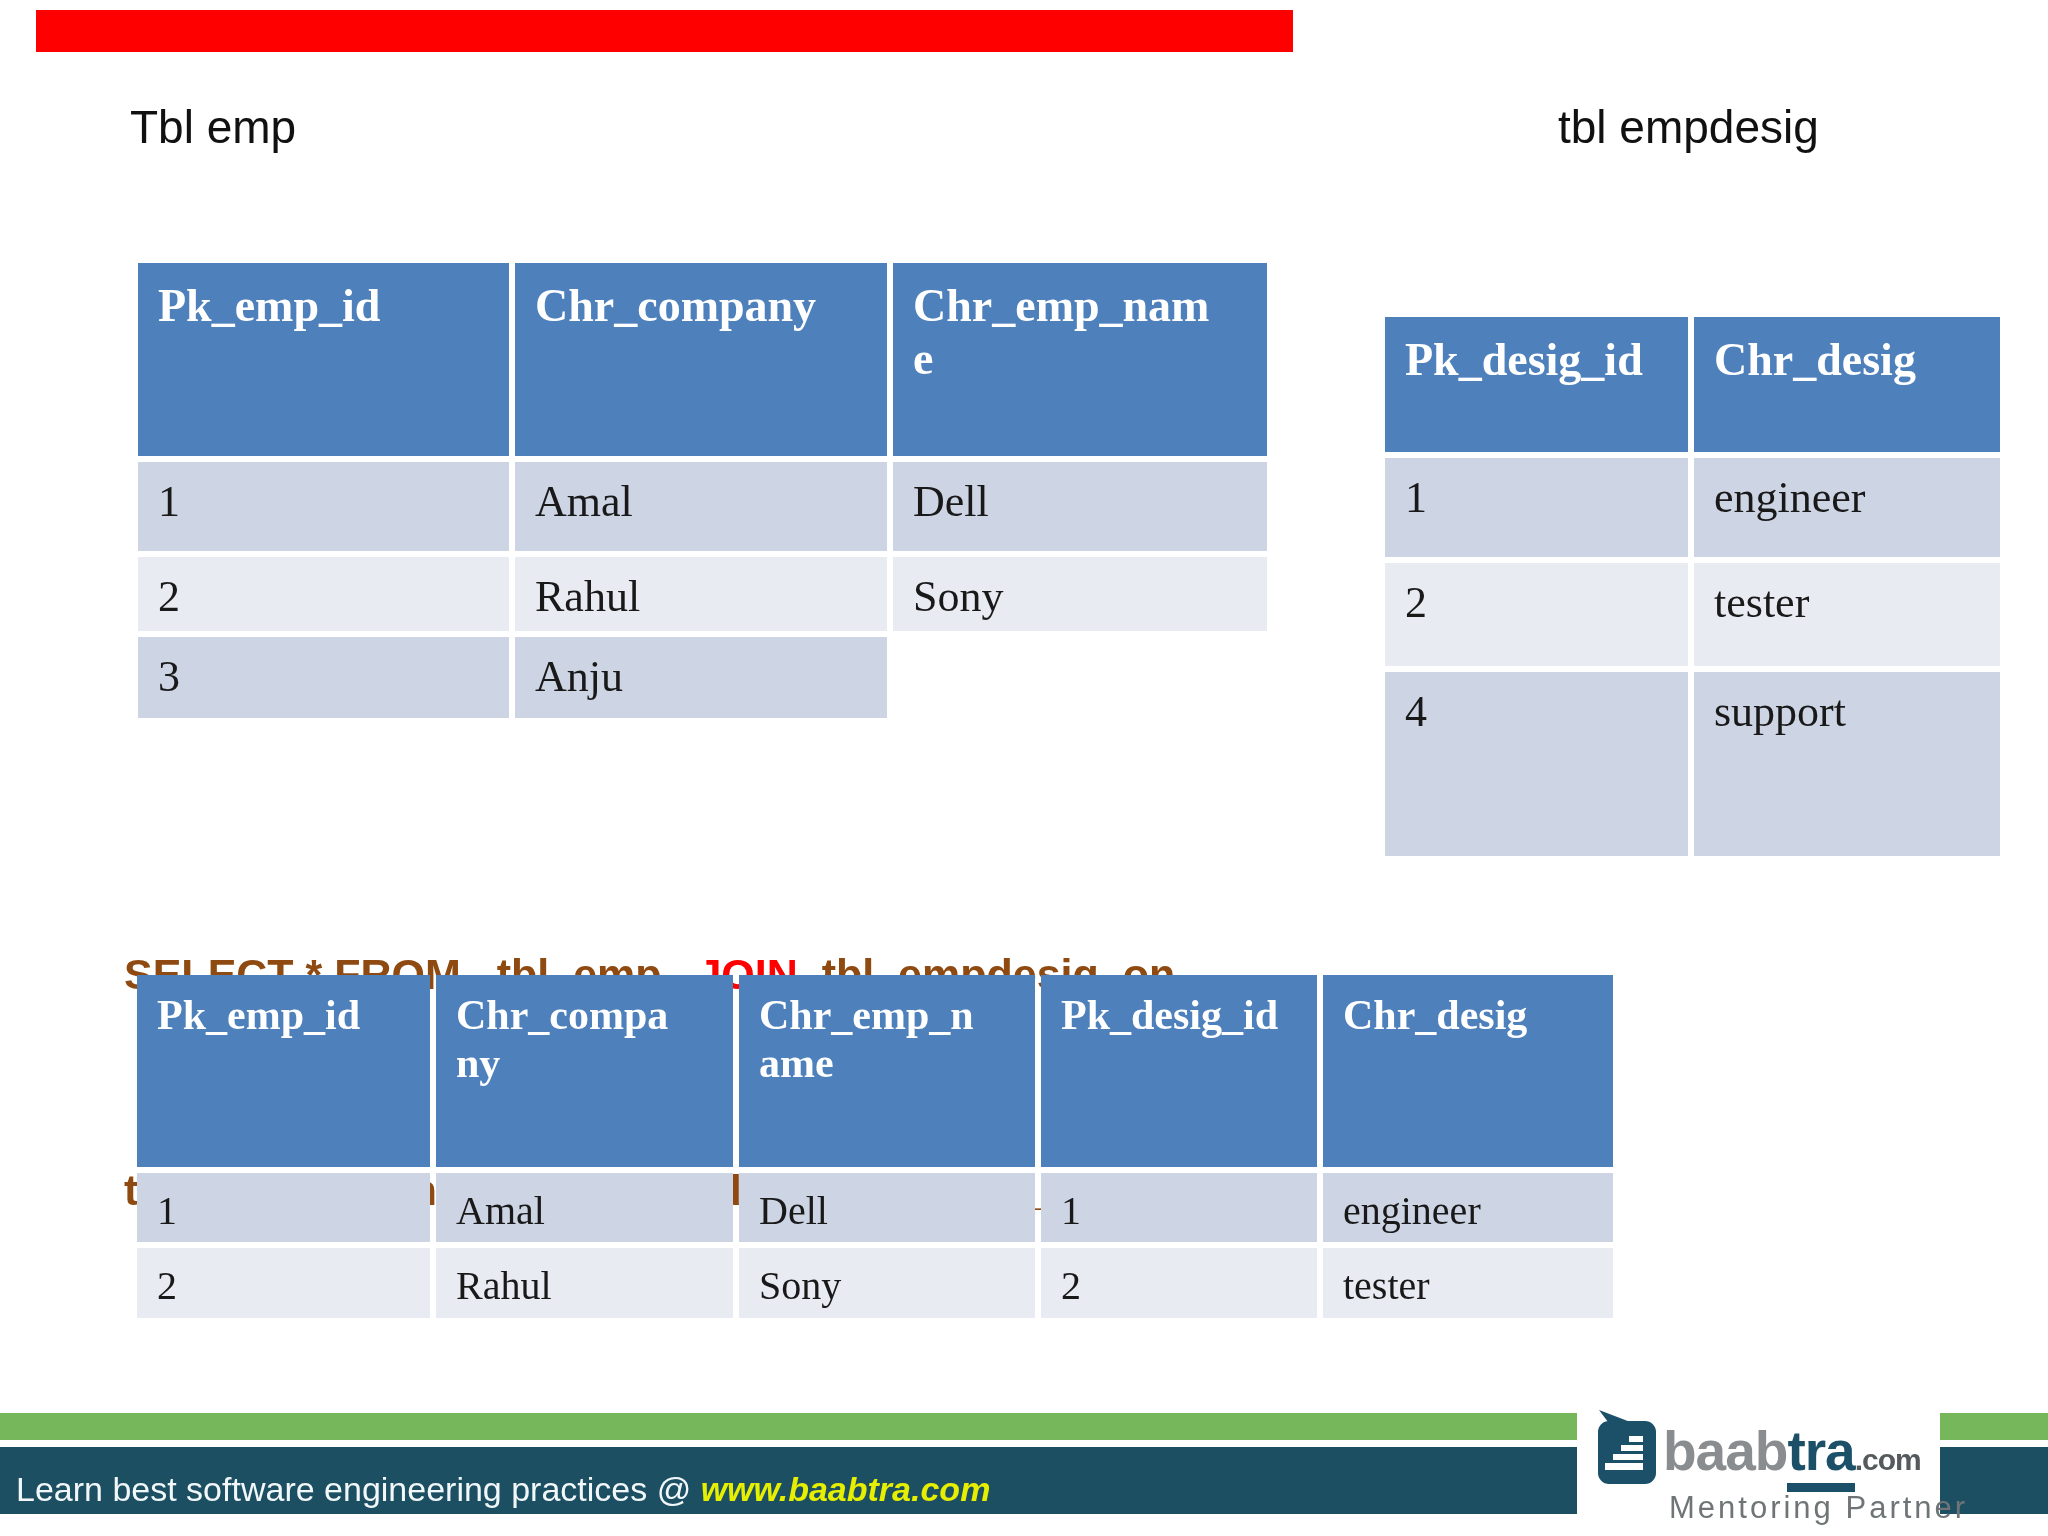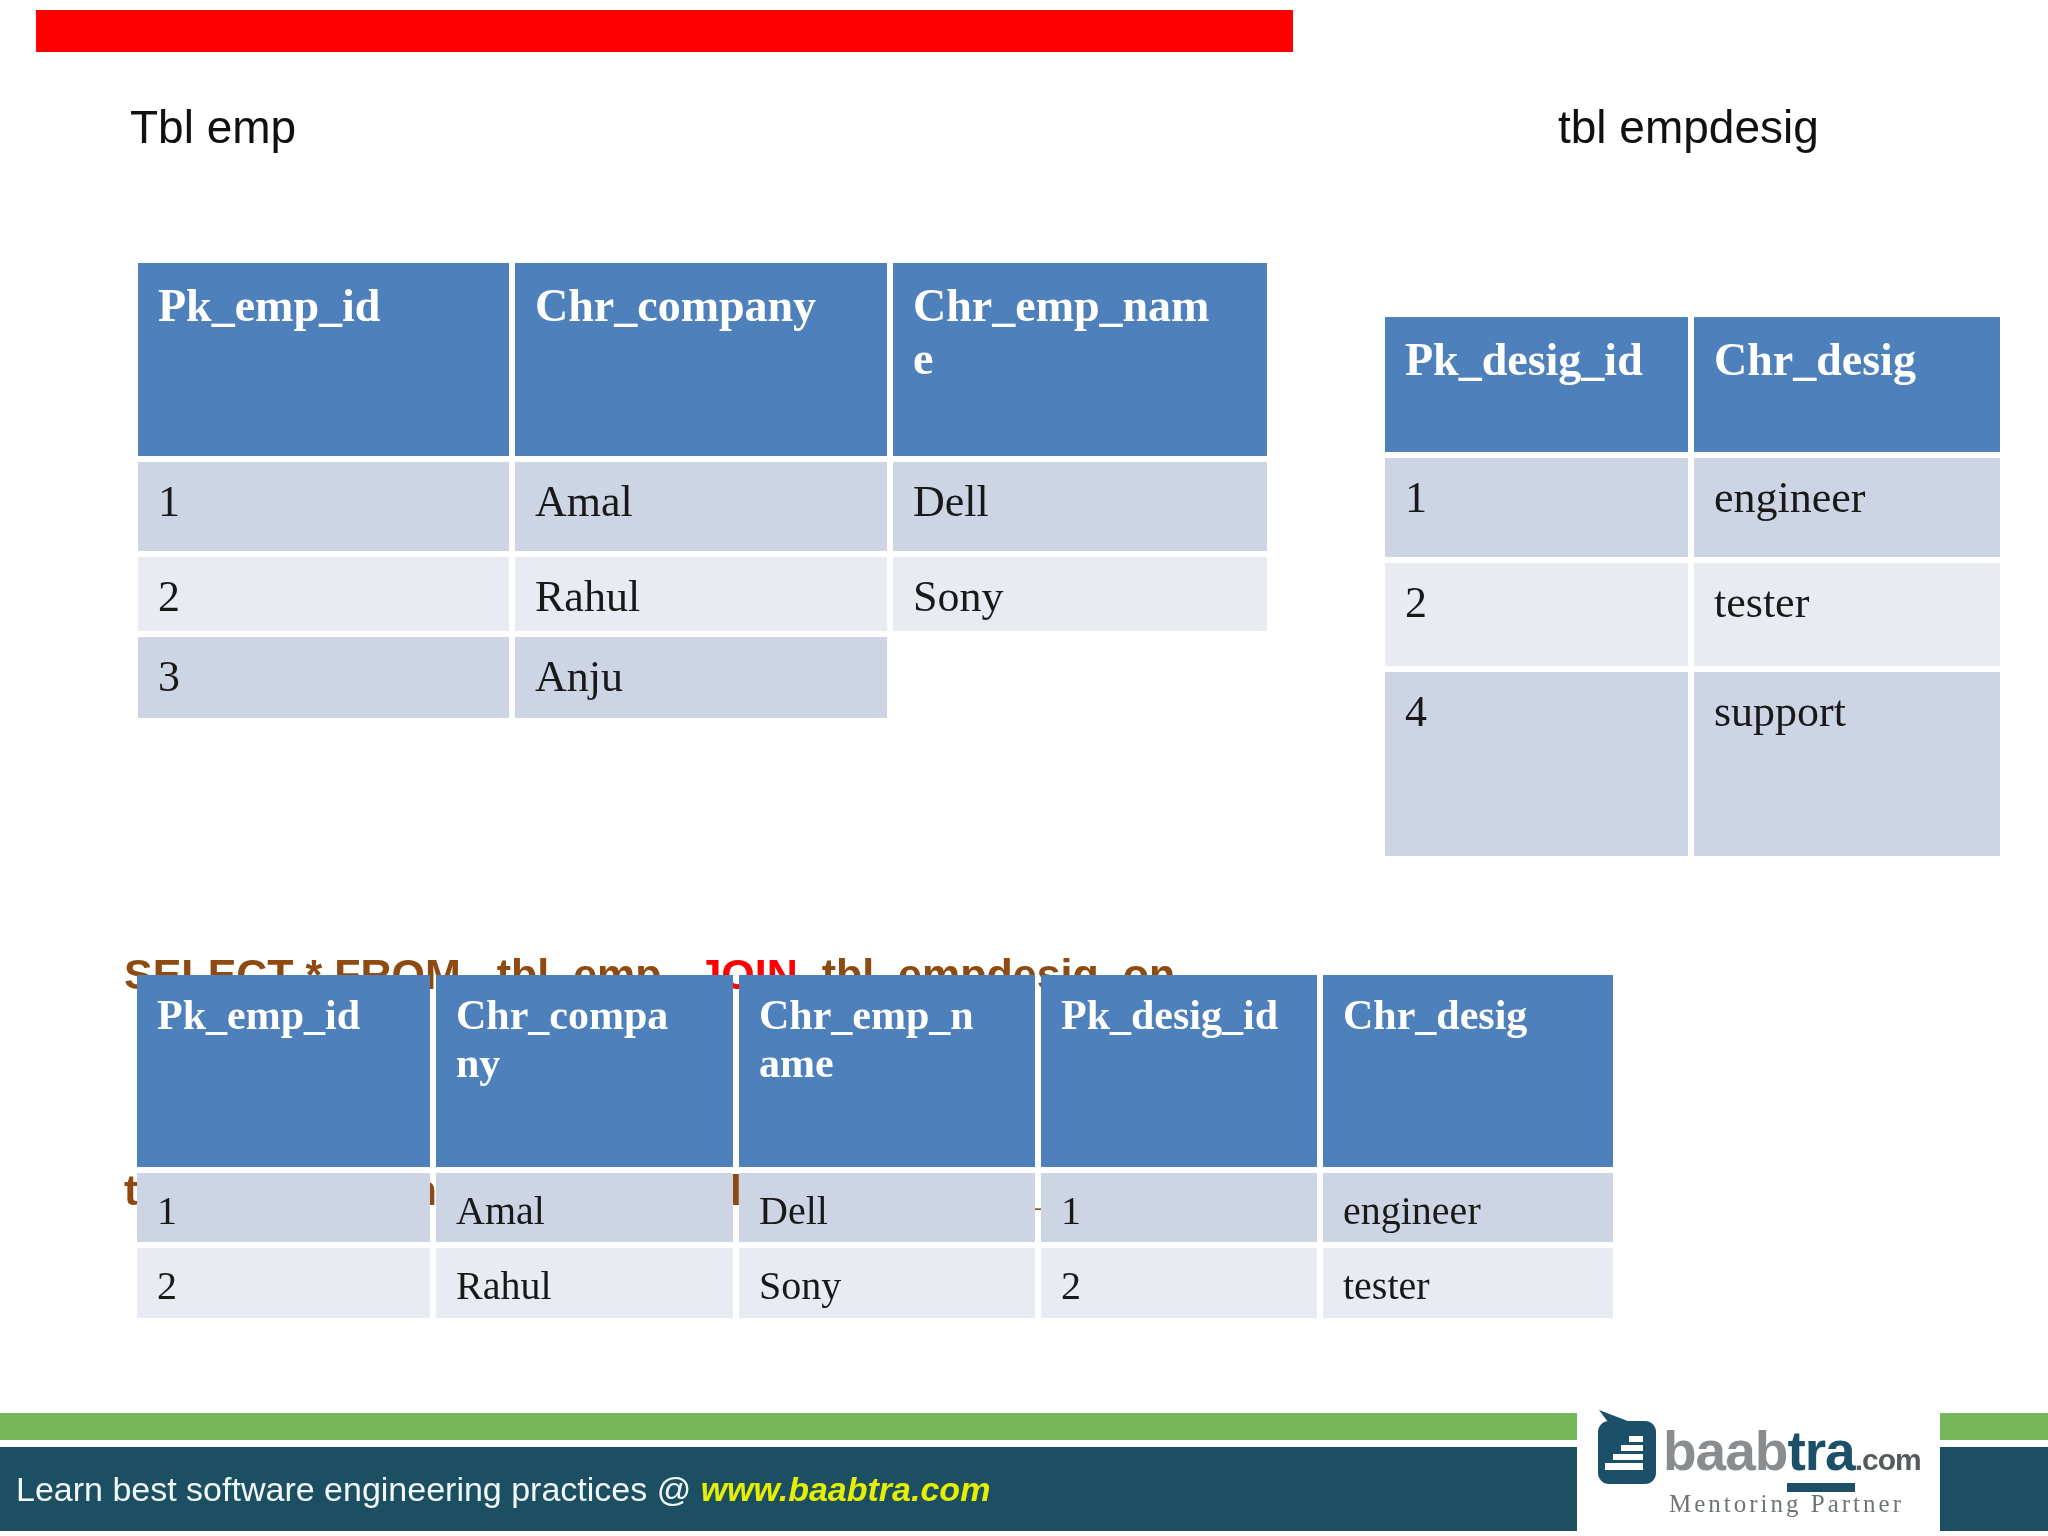--- a/index.html
+++ b/index.html
@@ -24,31 +24,31 @@
   .emp-table .cell.th{font-size:46px;}
   .empdesig-table{left:1385px; top:317px; grid-template-columns:303px 306px; grid-template-rows:135px 99px 103px 184px; font-size:44px;}
   .empdesig-table .cell.th{font-size:46px;}
   .join-table{left:137px; top:975px; grid-template-columns:293px 297px 296px 276px 290px; grid-template-rows:192px 69px 70px; font-size:40px;}
   .join-table .cell.th{font-size:42px;}
   
   .sql{position:absolute; left:124px; top:794px; width:1280px; font-size:43px; font-weight:bold; color:var(--sql-brown,#8e4a10); line-height:72px; white-space:pre;}
   .sql .join{color:var(--join-red,#ff0000);}
   
   .bar-green{position:absolute; left:0; top:1413px; width:2048px; height:27px; background:var(--footer-green,#76b75b);}
-  .bar-teal{position:absolute; left:0; top:1447px; width:2048px; height:84px; background:var(--footer-teal,#1d4f63);
+  .bar-teal{position:absolute; left:0; top:1447px; width:2048px; height:67px; background:var(--footer-teal,#1d4f63);
     color:#f2f8fa; font-size:34px; line-height:84px; padding-left:16px; box-sizing:border-box; white-space:pre;}
   .footer-link{color:var(--link-yellow,#e6ef00); font-weight:bold; font-style:italic; text-decoration:none;}
   
   .logo-panel{position:absolute; left:1577px; top:1388px; width:363px; height:143px; background:#ffffff; z-index:5;}
   .logo-icon{position:absolute; left:18px; top:20px; width:64px; height:78px;}
   .brand{position:absolute; left:86px; top:36px; font-size:55px; font-weight:bold; line-height:1; letter-spacing:-1px; white-space:nowrap;}
   .brand .b1{color:var(--logo-gray,#8a8d8f);}
   .brand .b2{color:var(--logo-teal,#1c5068); border-bottom:9px solid var(--logo-teal,#1c5068); padding-bottom:1px;}
   .brand .bs{color:#555a5c; font-size:30px; font-weight:bold;}
-  .tagline{position:absolute; left:92px; top:102px; font-family:Liberation Serif, serif; font-size:25px; letter-spacing:3px; color:#6f7577; white-space:nowrap;}
+  .tagline{position:absolute; left:92px; top:102px; font-family:Liberation Sans, sans-serif; font-size:31px; letter-spacing:3px; color:#6f7577; white-space:nowrap;}
 </style>
 </head>
 <body>
 
 <div class="slide">
 
   <div class="red-bar"></div>
 
   <div class="tbl-title title-left">Tbl emp</div>
   <div class="tbl-title title-right">tbl empdesig</div>

